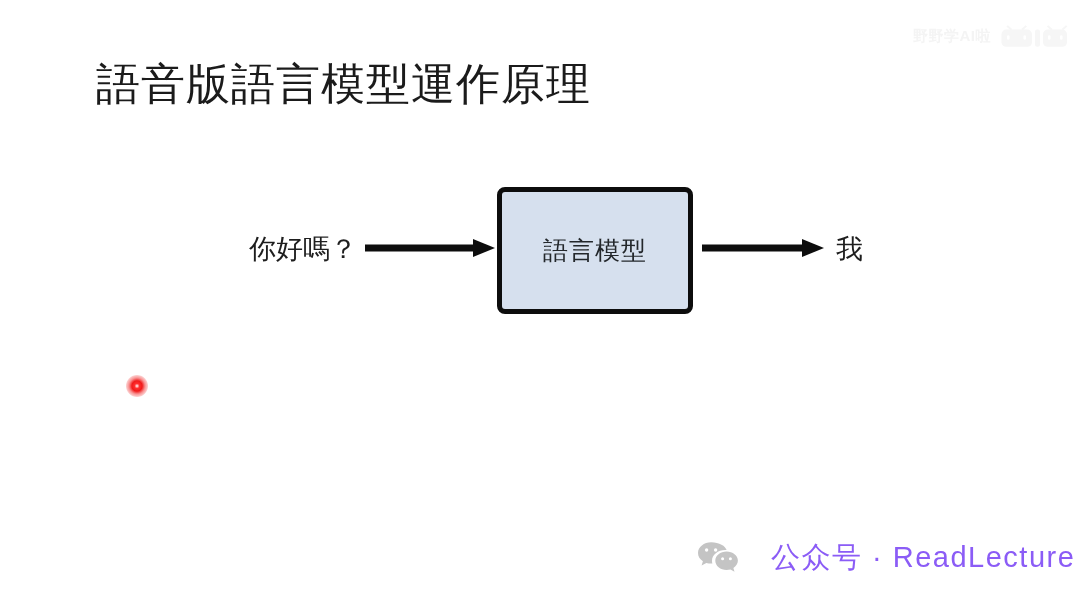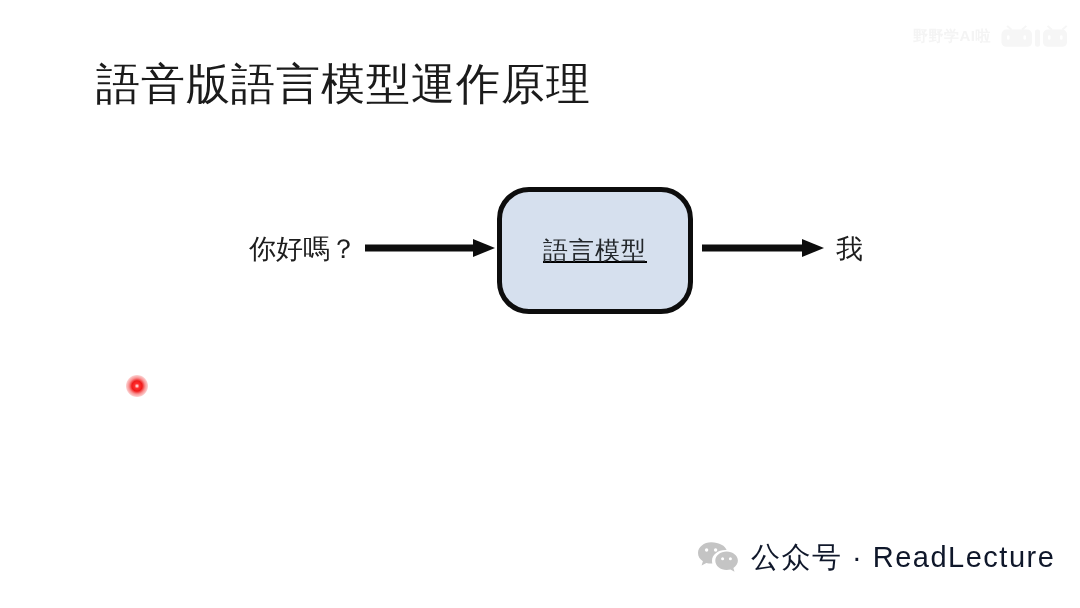--- a/index.html
+++ b/index.html
@@ -86,25 +86,24 @@
 
   .model-box {
     position: absolute;
     left: 497px;
     top: 187px;
     width: 196px;
     height: 127px;
     box-sizing: border-box;
     background: #d6e0ee;
     border: 5px solid #0d0d0d;
-    border-radius: 32px;
+    border-radius: 8px;
     display: flex;
     align-items: center;
     justify-content: center;
-    text-decoration: underline;
   }
   .model-box-label {
     font-size: 25px;
     color: #23272b;
     letter-spacing: 1px;
     white-space: nowrap;
   }
 
   .arrow {
     position: absolute;
@@ -148,23 +147,24 @@
     display: flex;
     align-items: center;
     gap: 12px;
     user-select: none;
   }
   .wechat-icon {
     display: block;
   }
   .bottom-watermark-text {
     font-size: 29px;
-    color: #0f172a;
+    color: #8b5cf6;
     letter-spacing: 1.5px;
     white-space: nowrap;
+    margin-left: 20px;
   }
 </style>
 </head>
 <body>
 
 <div id="slide">
 
   <div class="slide-title">語音版語言模型運作原理</div>
 
   <div class="bili-watermark">

